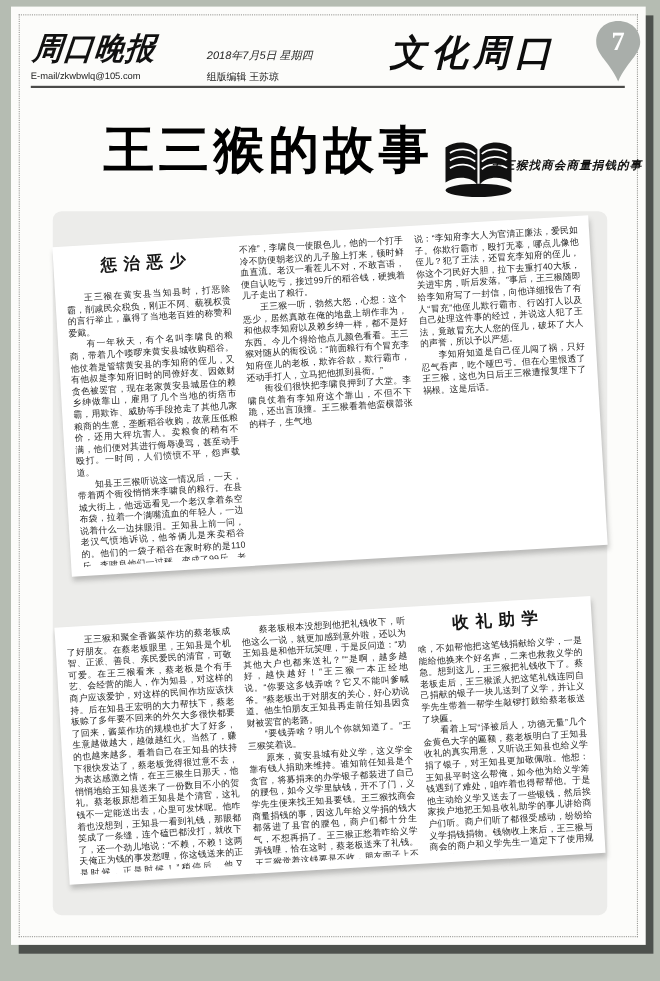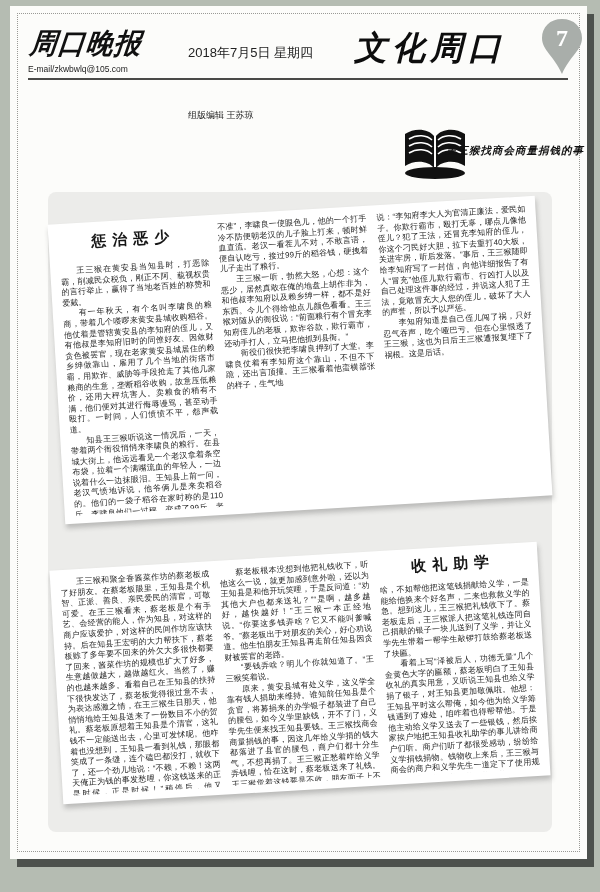--- a/index.html
+++ b/index.html
@@ -22,23 +22,23 @@
   .header{
     position:absolute;left:18px;top:18px;width:540px;height:54px;
     border-bottom:2px solid #4a4a48;
   }
   .masthead{
     position:absolute;left:2px;top:2px;
     font-family:"Liberation Serif",serif;font-weight:bold;font-style:italic;
     font-size:27px;letter-spacing:1px;color:#111;
     transform:skewX(-6deg) scaleY(1.05);white-space:nowrap;
   }
-  .h-date{position:absolute;left:160px;top:20px;font-size:13px;color:#222;white-space:nowrap;}
+  .h-date{position:absolute;left:160px;top:20px;font-size:10px;color:#222;white-space:nowrap;font-style:italic;}
   .h-email{position:absolute;left:0;top:40px;font-size:8.5px;color:#222;white-space:nowrap;}
-  .h-editor{position:absolute;left:160px;top:40px;font-size:9px;color:#222;white-space:nowrap;margin-top:45px;}
+  .h-editor{position:absolute;left:160px;top:40px;font-size:9px;color:#222;white-space:nowrap;}
   .section-masthead{
     position:absolute;right:62px;top:2px;
     font-family:"Liberation Serif",serif;font-weight:bold;font-style:italic;
     font-size:33px;letter-spacing:5px;color:#0d0d0d;white-space:nowrap;
   }
   .badge{position:absolute;right:4px;top:12px;width:42px;height:58px;}
   .badge svg{position:absolute;left:0;top:0;}
   .badge .num{
     position:absolute;left:0;top:7px;width:42px;text-align:center;
     font-size:24px;font-weight:bold;color:#fff;
@@ -100,20 +100,21 @@
     <div class="section-masthead">文化周口</div>
   </div>
 
   <div class="badge">
     <svg width="42" height="58" viewBox="0 0 42 58">
       <path d="M21 1 C33 1 41 9 41 20 C41 32 29 38 21 56 C13 38 1 32 1 20 C1 9 9 1 21 1 Z" fill="#a9aeaa"></path>
     </svg>
     <div class="num">7</div>
   </div>
 
+  <div class="main-title">王三猴的故事</div>
 
   <div class="book-graphic">
     <svg width="66" height="54" viewBox="0 0 66 54">
       <ellipse cx="33" cy="47" rx="30" ry="6" fill="#111"></ellipse>
       <path d="M3 8 C13 1 27 3 32 10 L32 42 C27 35 13 33 3 40 Z" fill="#111"></path>
       <path d="M63 8 C53 1 39 3 34 10 L34 42 C39 35 53 33 63 40 Z" fill="#111"></path>
       <path d="M7 13 C15 8 25 9 30 14" stroke="#fff" stroke-width="1.6" fill="none"></path>
       <path d="M7 20 C15 15 25 16 30 21" stroke="#fff" stroke-width="1.6" fill="none"></path>
       <path d="M7 27 C15 22 25 23 30 28" stroke="#fff" stroke-width="1.6" fill="none"></path>
       <path d="M59 13 C51 8 41 9 36 14" stroke="#fff" stroke-width="1.6" fill="none"></path>

